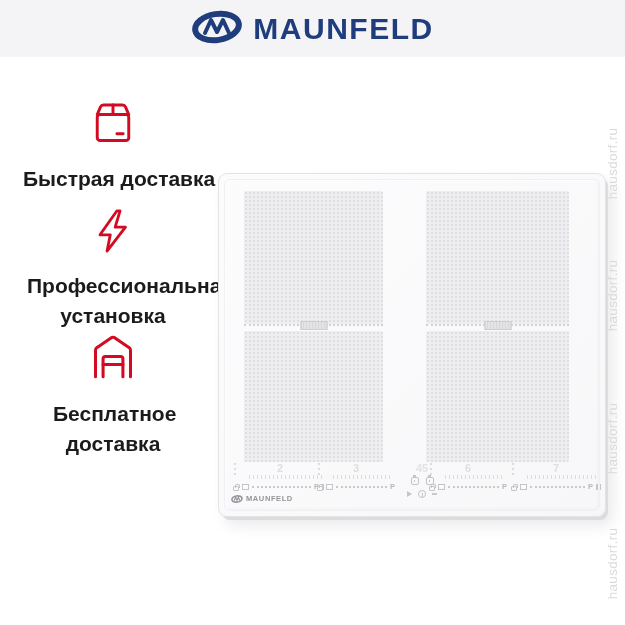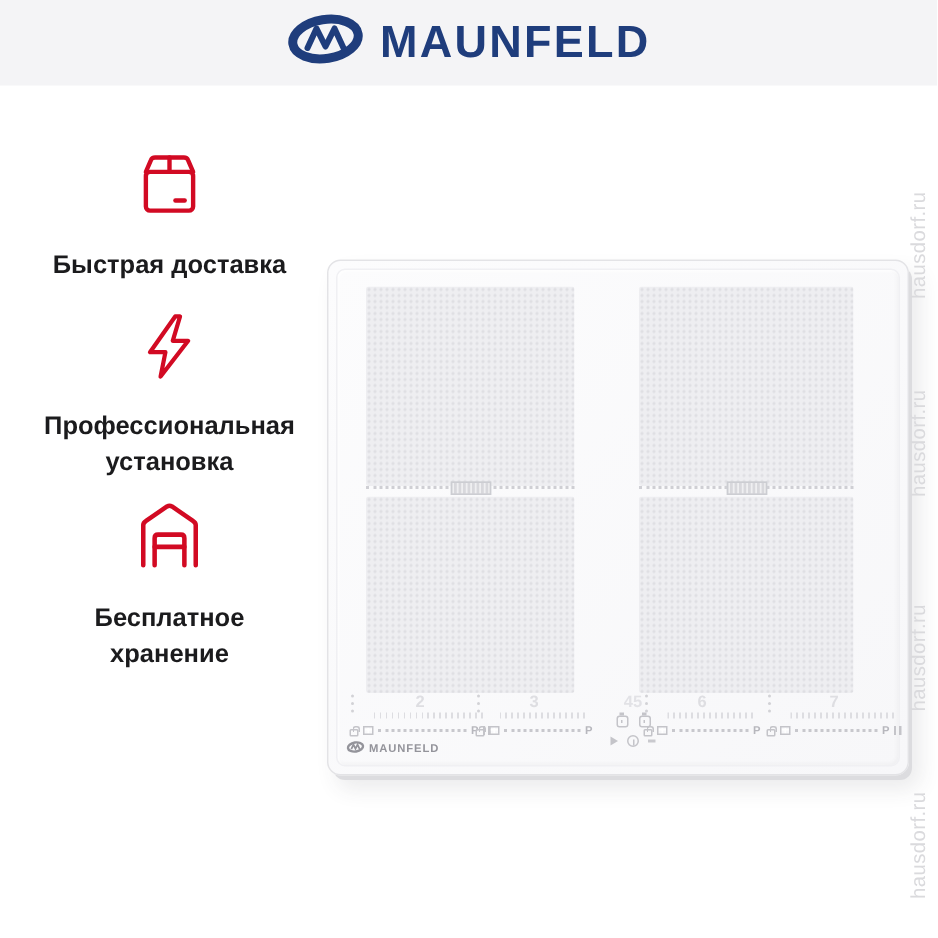--- a/index.html
+++ b/index.html
@@ -15,21 +15,21 @@
     background:#f4f4f6; display:flex; align-items:center; justify-content:center;
   }
   .brand-logo { display:flex; align-items:center; gap:10px; }
   .brand-text {
     color:#1f3d7c; font-size:30px; font-weight:800; letter-spacing:1.5px;
   }
 
   
   .benefit { position:absolute; text-align:center; }
   .benefit .bicon { display:block; margin:0 auto 10px auto; }
-  .blabel { font-size:17px; font-weight:600; color:#1b1b1d; line-height:1.42; }
+  .blabel { font-size:21px; font-weight:600; color:#1b1b1d; line-height:1.42; }
   .b1 { left:23px;  top:96px;  width:180px; }
   .b1 .blabel { white-space:nowrap; }
   .b2 { left:27px;  top:205px; width:172px; }
   .b3 { left:53px;  top:329px; width:120px; }
   .b4 { left:53px;  top:449px; width:120px; }
 
   
   .hob {
     position:absolute; left:218px; top:173px; width:388px; height:344px;
     background:linear-gradient(135deg,#fcfcfd 0%,#f7f7f9 100%);
@@ -153,21 +153,21 @@
   </div>
 
   <div class="benefit b3">
     <span class="bicon">
       <svg width="56" height="56" viewBox="0 0 48 48" fill="none" stroke="#d20a23" stroke-width="2.6" stroke-linecap="round" stroke-linejoin="round">
         <path d="M9 41 V18.2 Q9 16.6 10.4 15.8 L22.6 7.4 Q24 6.6 25.4 7.4 L37.6 15.8 Q39 16.6 39 18.2 V41"></path>
         <path d="M15.5 41 V25.5 Q15.5 23.5 17.5 23.5 H30.5 Q32.5 23.5 32.5 25.5 V41"></path>
         <path d="M15.5 30.5 H32.5"></path>
       </svg>
     </span>
-    <div class="blabel">Бесплатное хранение</div>
+    <div class="blabel">Бесплатное доставка</div>
   </div>
 
 
   <div class="hob">
     <div class="hob-face"></div>
 
     <div class="zone z-tl"></div>
     <div class="zone z-tr"></div>
     <div class="zone z-bl"></div>
     <div class="zone z-br"></div>

